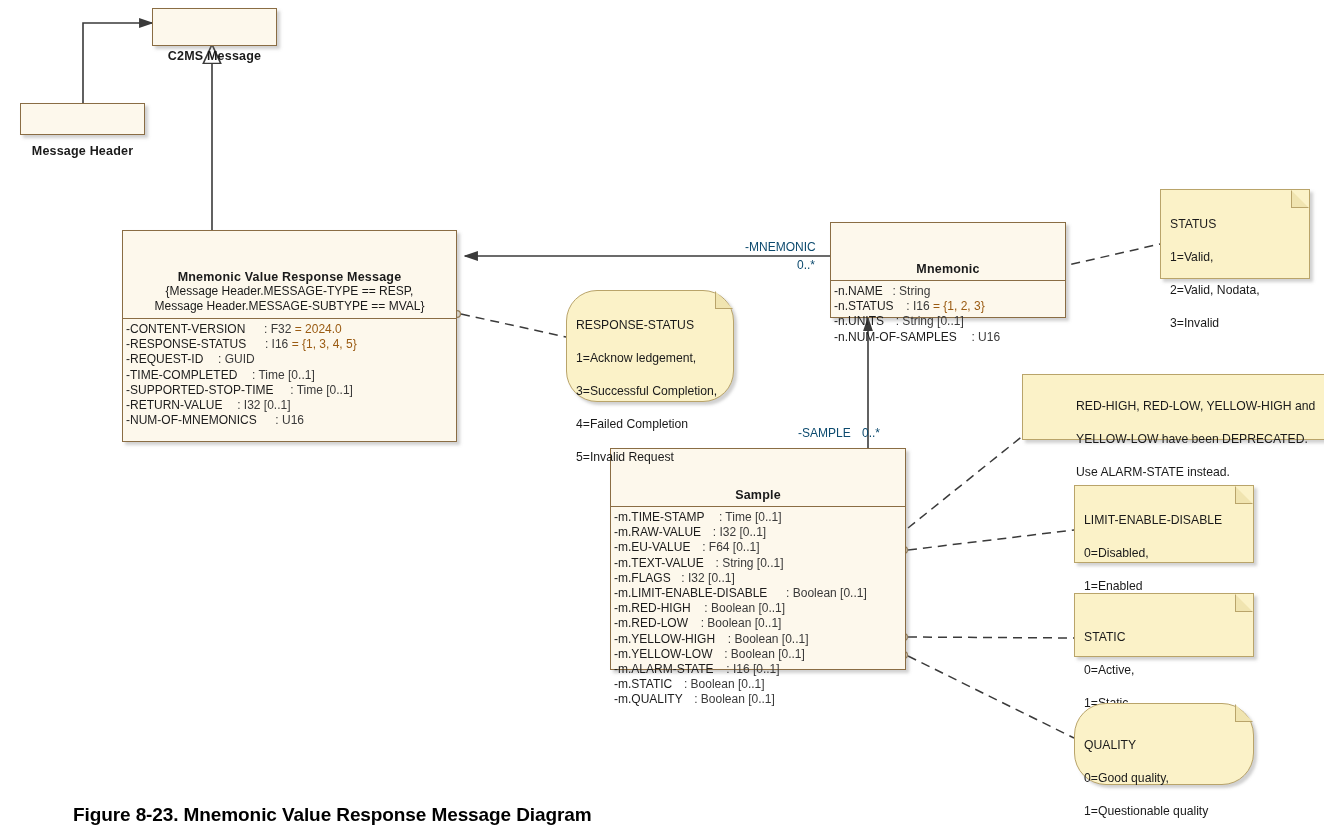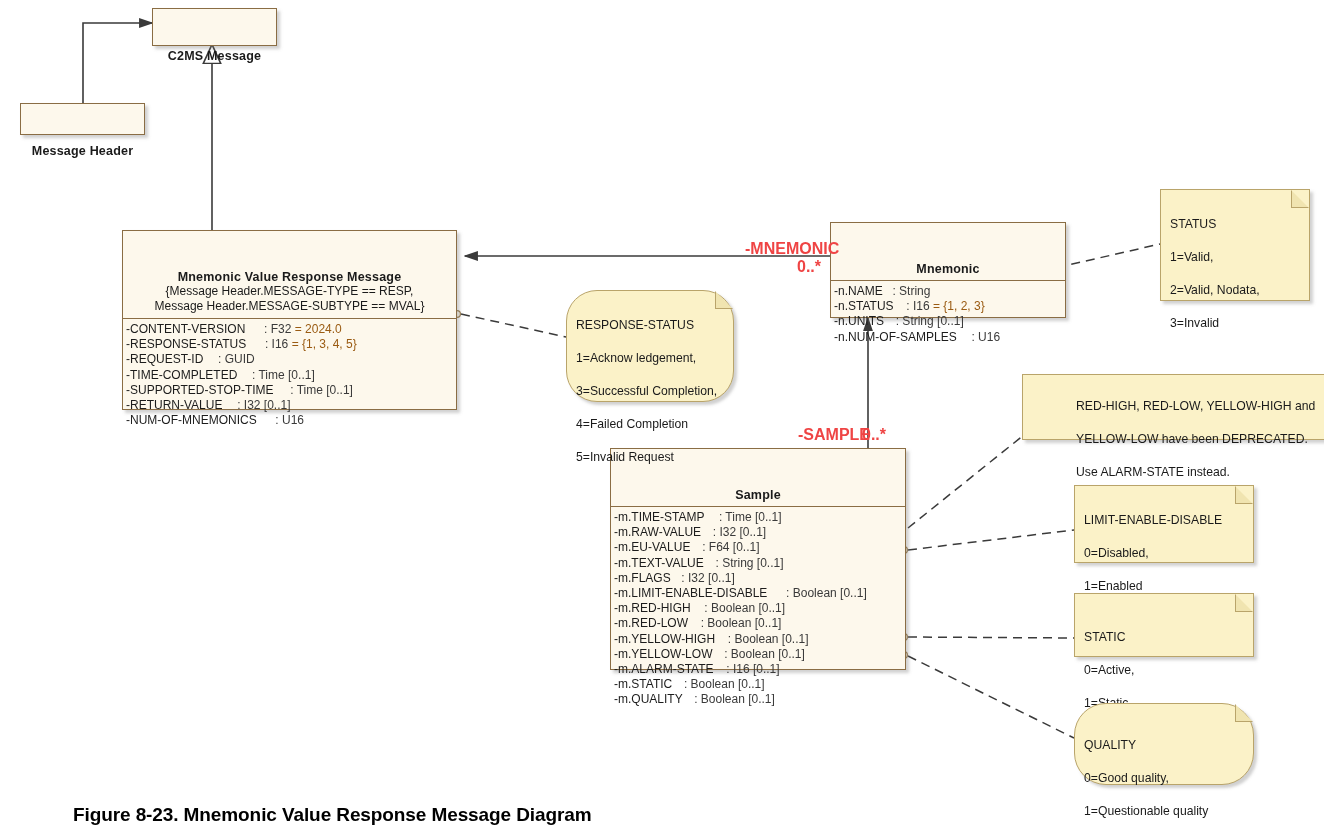--- a/index.html
+++ b/index.html
@@ -97,24 +97,23 @@
     font-size: 12.2px;
     line-height: 16.5px;
     color: #1a1a1a;
     white-space: pre-line;
   }
   .note-line { white-space: nowrap; }
 
   
   .edge-label {
     position: absolute;
-    font-size: 16px;
-    color: #ef4444;
+    font-size: 12px;
+    color: #0c4a6e;
     white-space: nowrap;
-    font-weight: bold;
   }
 
   
   .figure-caption {
     position: absolute;
     font-family: "Liberation Sans", sans-serif;
     font-size: 19px;
     font-weight: bold;
     color: #000000;
     white-space: nowrap;
@@ -181,21 +180,21 @@
       <div class="cls-name">C2MS Message</div>
     </div>
   </div>
 
   <div class="uml-class simple-class" style="left:20px; top:103px; width:125px; height:32px;">
     <div class="cls-head">
       <div class="cls-name">Message Header</div>
     </div>
   </div>
 
-  <div class="uml-class" style="left:122px; top:230px; width:335px; height:180px;">
+  <div class="uml-class" style="left:122px; top:230px; width:335px; height:212px;">
     <div class="cls-head">
       <div class="cls-name">Mnemonic Value Response Message</div>
       <div class="cls-constraint">{Message Header.MESSAGE-TYPE == RESP,</div>
       <div class="cls-constraint">Message Header.MESSAGE-SUBTYPE == MVAL}</div>
     </div>
     <div class="cls-sep"></div>
     <div class="cls-attrs">
       <div class="attr-row">
         <span class="attr-name">-CONTENT-VERSION</span>
         <span style="display:inline-block;width:12px"></span>
@@ -344,21 +343,21 @@
     <div class="note-fold"></div>
     <div class="note-body">
       <div class="note-line">RESPONSE-STATUS</div>
       <div class="note-line">1=Acknow ledgement,</div>
       <div class="note-line">3=Successful Completion,</div>
       <div class="note-line">4=Failed Completion</div>
       <div class="note-line">5=Invalid Request</div>
     </div>
   </div>
 
-  <div class="uml-note" style="left:1160px; top:189px; width:150px; height:112px;">
+  <div class="uml-note" style="left:1160px; top:189px; width:150px; height:90px;">
     <div class="note-fold"></div>
     <div class="note-body">
       <div class="note-line">STATUS</div>
       <div class="note-line">1=Valid,</div>
       <div class="note-line">2=Valid, Nodata,</div>
       <div class="note-line">3=Invalid</div>
     </div>
   </div>
 
   <div class="uml-note" style="left:1022px; top:374px; width:344px; height:66px;padding-left:44px;">

